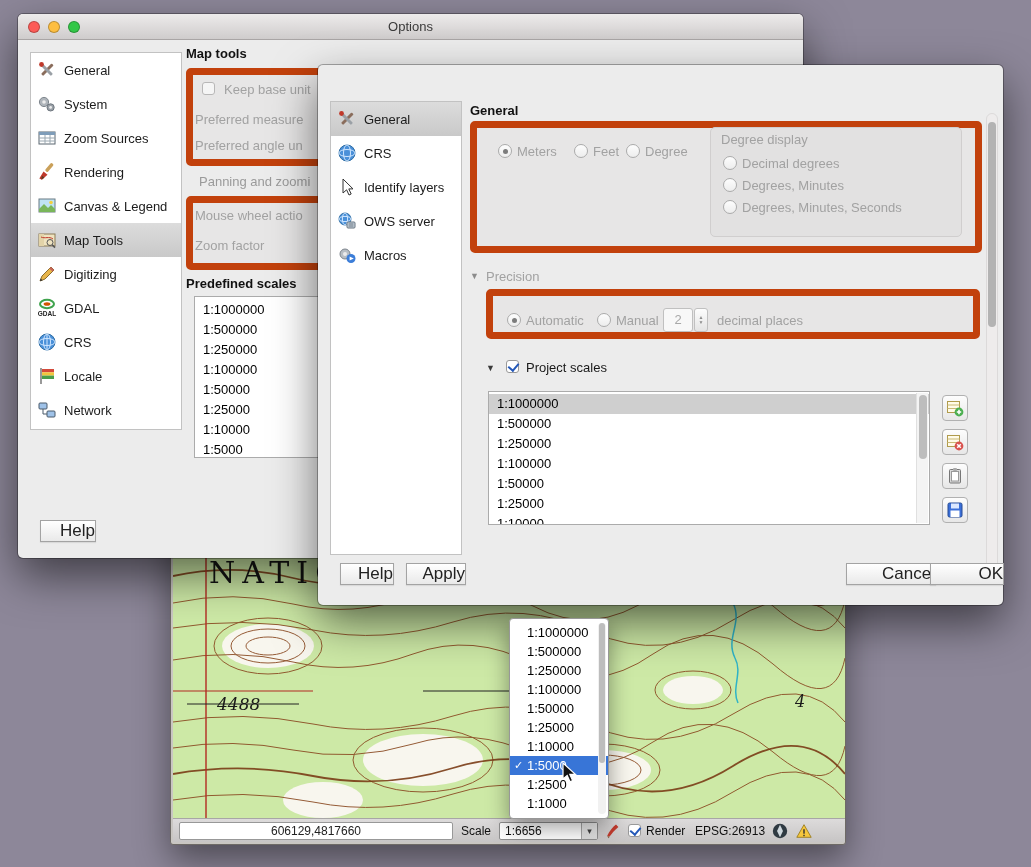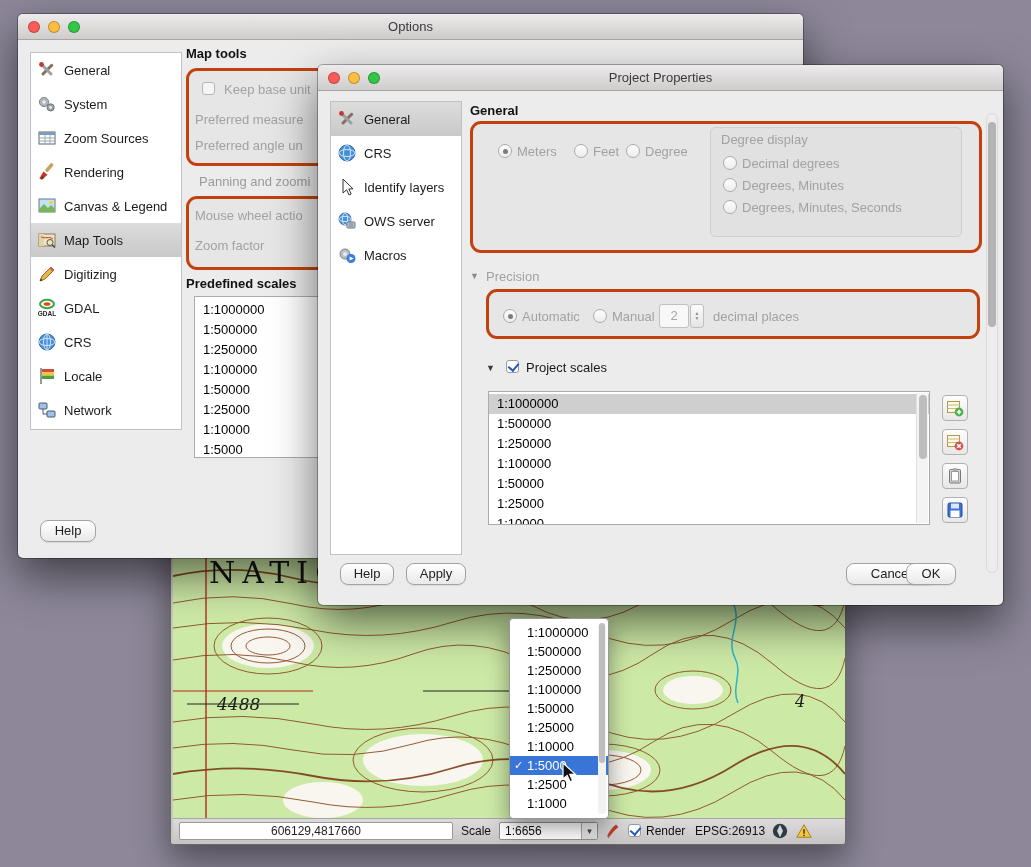--- a/index.html
+++ b/index.html
@@ -20,31 +20,31 @@
   .sidebar{position:absolute;background:#fff;border:1px solid #c2c2c2}
   .side-item{height:34px;display:flex;align-items:center;gap:7px;padding:0 6px;
        font-size:13px;color:#1c1c1c;white-space:nowrap;overflow:hidden}
   .side-item.sel{background:linear-gradient(#dcdcdc,#c9c9c9)}
   .side-item svg{flex:none}
 
   .h1{position:absolute;font-size:13px;font-weight:bold;color:#111;white-space:nowrap}
   .h1.gray{color:#9a9a9a}
   .glabel{position:absolute;font-size:13px;color:#a2a2a2;white-space:nowrap}
   .blabel{position:absolute;font-size:13px;color:#1a1a1a;white-space:nowrap}
-  .gbox{position:absolute;background:#e7e6e6;border:3px solid #c2410c;border-radius:11px}
+  .gbox{position:absolute;background:#e7e6e6;border:7px solid #c2410c;border-radius:5px}
   .gbox2{position:absolute;background:#e2e1e1;border:1px solid #d0cece;border-radius:5px}
 
   .listbox{position:absolute;background:#fff;border:1px solid #ababab;overflow:hidden}
   .lrow{height:20px;line-height:20px;font-size:13px;color:#000;padding-left:8px;white-space:nowrap}
   .lrow.sel{background:#cfcfcf}
   .lscroll{position:absolute;top:1px;bottom:1px;right:1px;width:12px;background:#f4f4f4;border-left:1px solid #e0e0e0}
   .lthumb{position:absolute;left:2px;width:8px;background:#bdbdbd;border-radius:4px}
 
   .mbtn{position:absolute;height:22px;line-height:20px;background:linear-gradient(#ffffff,#e9e9e9);
-       border:1px solid #a3a3a3;border-radius:8px;font-size:13px;color:#222;text-align:center;
+       border:1px solid #a3a3a3;border-radius:0;font-size:17px;color:#222;text-align:right;
        box-shadow:0 1px 1px rgba(0,0,0,.08)}
   .ibtn{position:absolute;width:26px;height:26px;background:linear-gradient(#fdfdfd,#e7e7e7);
        border:1px solid #b1b1b1;border-radius:4px;display:flex;align-items:center;justify-content:center}
 
   .radio{display:inline-block;width:14px;height:14px;border-radius:50%;
        background:linear-gradient(#fdfdfd,#ededed);border:1px solid #ababab;position:relative;flex:none}
   .radio.on::after{content:"";position:absolute;left:3.5px;top:3.5px;width:5px;height:5px;border-radius:50%;background:#7c7c7c}
   .cb{display:inline-block;width:13px;height:13px;background:#fff;border:1px solid #999;border-radius:3px;position:relative;flex:none}
   .cb.on::after{content:"";position:absolute;left:3px;top:0;width:5px;height:8px;
        border:solid #2458b8;border-width:0 2px 2px 0;transform:rotate(40deg)}
@@ -300,28 +300,20 @@
       <div class="lrow">1:50000</div>
       <div class="lrow">1:25000</div>
       <div class="lrow">1:10000</div>
       <div class="lrow">1:5000</div>
     </div>
 
     <div class="mbtn" style="left:22px;top:506px;width:56px">Help</div>
   </div>
 
   <div class="win" style="left:318px;top:65px;width:685px;height:540px">
-    <div class="titlebar">
-      <div class="lights">
-        <span class="light red"></span>
-        <span class="light yellow"></span>
-        <span class="light green"></span>
-      </div>
-      <div class="title">Project Properties</div>
-    </div>
 
     <div class="sidebar" style="left:12px;top:36px;width:132px;height:454px">
       <div class="side-item sel">
         <svg width="20" height="20" viewBox="0 0 20 20">
           <rect x="8.5" y="2" width="3" height="15" rx="1" transform="rotate(45 10 10)" fill="#8a6d5c"></rect>
           <rect x="8.5" y="2" width="3" height="15" rx="1" transform="rotate(-45 10 10)" fill="#9aa0a6"></rect>
           <circle cx="4.5" cy="4.5" r="2.4" fill="#c0392b"></circle>
           </svg>
         <span>General</span>
       </div>
@@ -446,21 +438,21 @@
         </svg>
     </div>
 
     <div class="vscroll" style="left:668px;top:48px;height:460px">
       <div class="vthumb" style="top:8px;height:205px"></div>
     </div>
 
     <div class="mbtn" style="left:22px;top:498px;width:54px">Help</div>
     <div class="mbtn" style="left:88px;top:498px;width:60px">Apply</div>
     <div class="mbtn" style="left:528px;top:498px;width:90px">Cancel</div>
-    <div class="mbtn" style="left:588px;top:498px;width:50px">OK</div>
+    <div class="mbtn" style="left:612px;top:498px;width:74px">OK</div>
   </div>
 
   <div class="popup">
     <div class="prow"><span>1:1000000</span></div>
     <div class="prow"><span>1:500000</span></div>
     <div class="prow"><span>1:250000</span></div>
     <div class="prow"><span>1:100000</span></div>
     <div class="prow"><span>1:50000</span></div>
     <div class="prow"><span>1:25000</span></div>
     <div class="prow"><span>1:10000</span></div>

